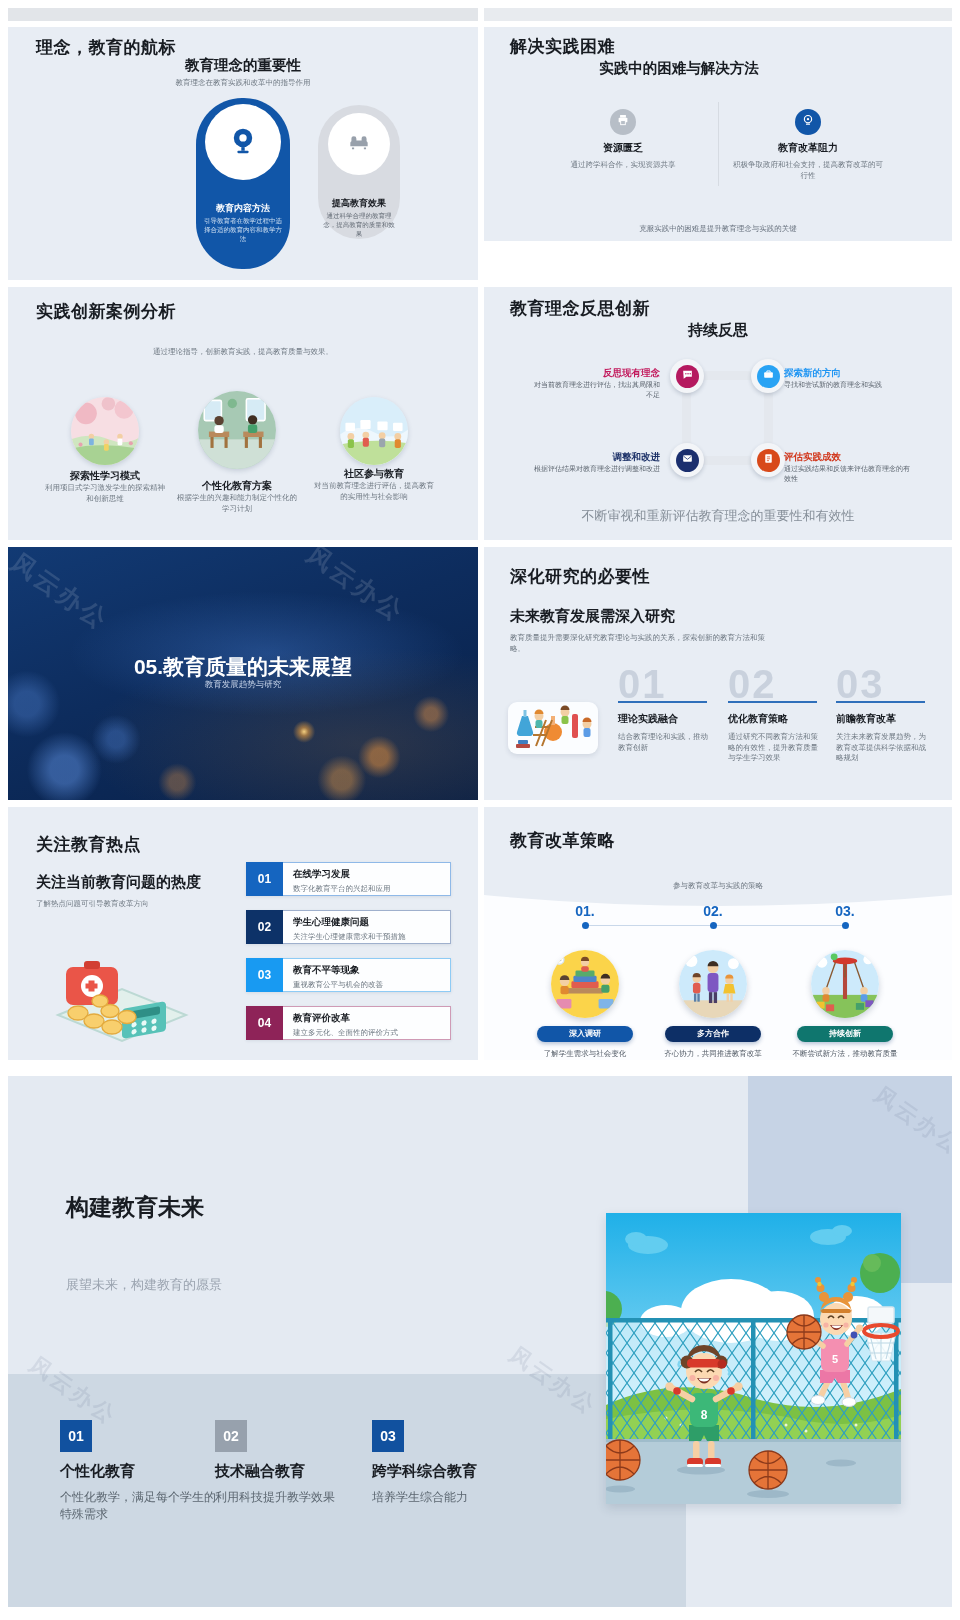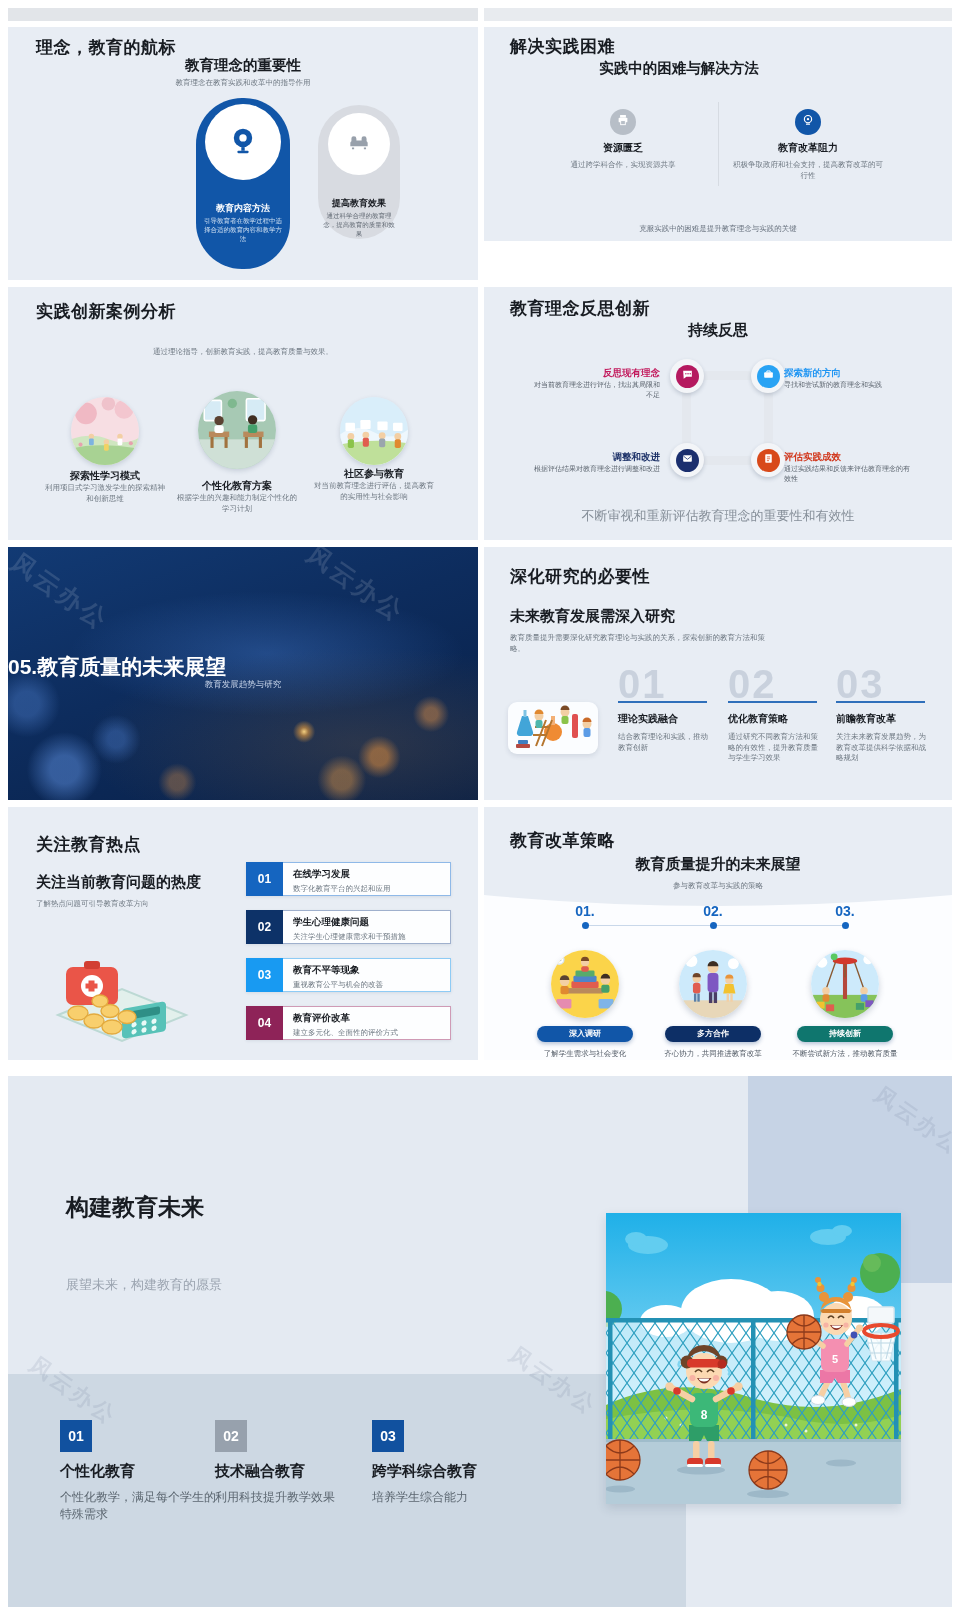--- a/index.html
+++ b/index.html
@@ -98,21 +98,21 @@
     radial-gradient(circle at 12% 88%, rgba(95,145,225,.5) 0 3%, transparent 8%),
     radial-gradient(circle at 23% 76%, rgba(75,125,205,.42) 0 2%, transparent 6%),
     radial-gradient(circle at 36% 93%, rgba(230,150,70,.35) 0 2%, transparent 5%),
     radial-gradient(circle at 4% 62%, rgba(85,135,215,.38) 0 2.6%, transparent 7%),
     radial-gradient(ellipse 60% 35% at 55% 42%, rgba(80,140,230,.32), transparent 70%),
     radial-gradient(ellipse 85% 55% at 75% 78%, rgba(160,115,60,.22), transparent 70%),
     linear-gradient(160deg,#123a74 0%,#0d2c5d 45%,#081f46 100%);}
   #s5 .wm{position:absolute;color:rgba(255,255,255,.13);font-size:25px;font-weight:700;
           transform:rotate(35deg);letter-spacing:3px;white-space:nowrap;}
   #wm1{left:-4px;top:28px;} #wm2{left:292px;top:20px;}
-  #s5 .sec-title{left:0;right:0;top:106px;color:#fff;font-size:21px;font-weight:700;}
+  #s5 .sec-title{left:0;right:0;top:106px;text-align:center;color:#fff;font-size:21px;font-weight:700;}
   #s5 .sec-sub{left:0;right:0;top:132px;text-align:center;color:#c6d3e8;font-size:8.5px;}
 
   
   #s6 .slide-title{left:26px;top:18px;}
   #s6 .heading{left:26px;top:60px;font-size:15px;}
   #s6 .sub{left:26px;top:86px;width:264px;line-height:10.5px;}
   #s6 .illus{left:24px;top:155px;width:90px;height:52px;background:#fbfdff;border-radius:9px;
              box-shadow:0 2px 5px rgba(40,60,90,.12);overflow:hidden;}
   .point{position:absolute;width:92px;}
   #pt1{left:134px;} #pt2{left:244px;} #pt3{left:352px;}
@@ -489,21 +489,20 @@
       <div class="hot-num" style="background: rgb(142, 35, 88);">04</div>
       <div class="hot-body">
           <div class="hot-title">教育评价改革</div>
       <div class="hot-desc">建立多元化、全面性的评价方式</div>
         </div>
     </div>
   </div>
 
   <div class="slide" id="s8">
     <div class="abs slide-title">教育改革策略</div>
-    <div class="abs heading ctr">教育质量提升的未来展望</div>
     <div class="abs small ctr sub">参与教育改革与实践的策略</div>
     <svg class="abs curve" viewBox="0 0 468 173" preserveAspectRatio="none">
         <path d="M0,8 Q234,30 468,8 L468,173 L0,173 Z" fill="#fcfdff"></path>
       </svg>
     <div class="abs dotline"></div>
     <div class="st-dot" id="sd1"></div>
     <div class="st-dot" id="sd2"></div>
     <div class="st-dot" id="sd3"></div>
 
     <div class="step" id="st1">

